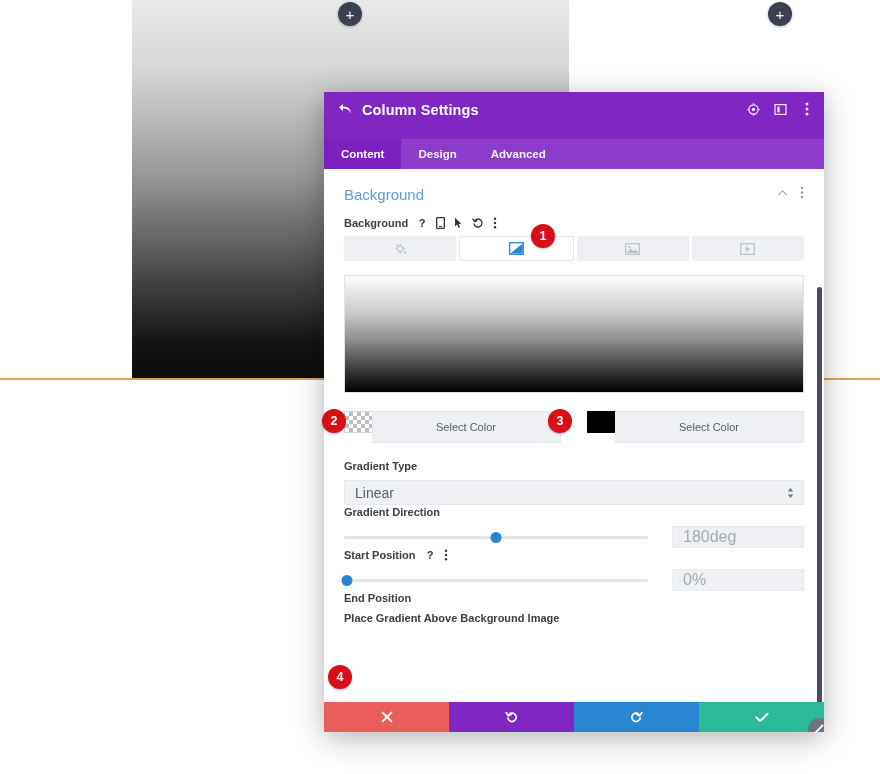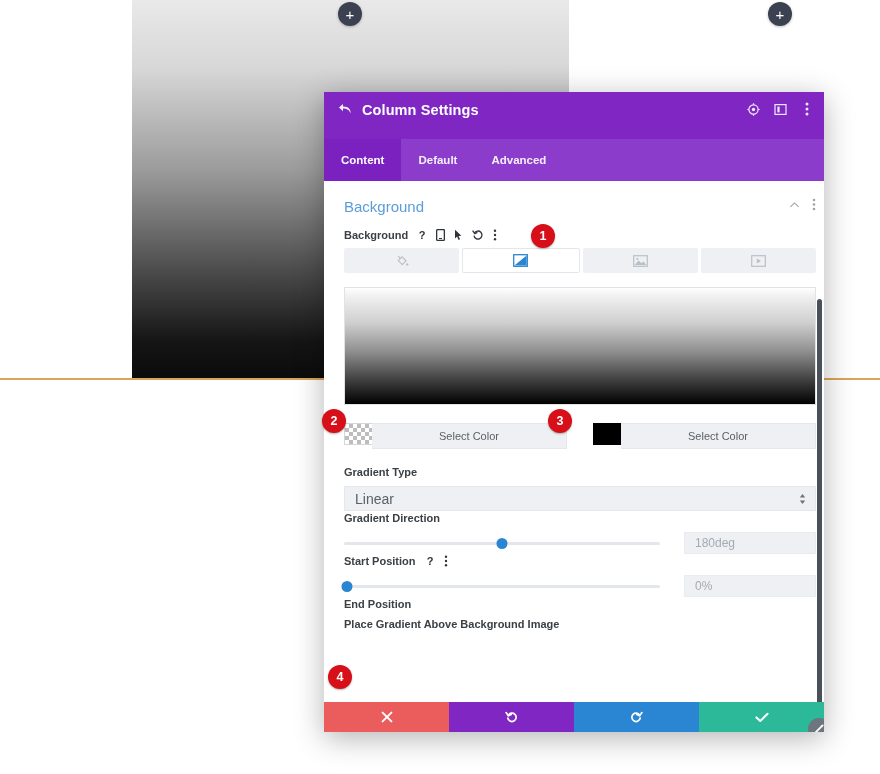--- a/index.html
+++ b/index.html
@@ -49,31 +49,31 @@
     position:relative; height:47px; flex:0 0 auto;
   }
   .mh-titlerow { display:flex; align-items:center; gap:10px; }
   .mh-back { font-size:14px; line-height:1; opacity:.95; }
   .mh-title { font-size:14.5px; font-weight:bold; letter-spacing:.1px; }
   .mh-preset { font-size:10px; margin-top:3px; margin-left:26px; opacity:.92; }
   .mh-icons { position:absolute; right:10px; top:10px; display:flex; gap:13px; align-items:center; }
   .mh-icon { width:14px; height:14px; opacity:.9; display:flex; align-items:center; justify-content:center; }
   .mh-icon svg { display:block; }
 
-  .tabbar { background:#8b3ccb; height:42px; display:flex; align-items:stretch; flex:0 0 auto; }
+  .tabbar { background:#8b3ccb; height:30px; display:flex; align-items:stretch; flex:0 0 auto; }
   .tab {
     padding:0 17px; display:flex; align-items:center;
     font-size:11.5px; font-weight:bold; color:#ffffff; opacity:.92;
   }
   .tab.active { background:#7a21c0; opacity:1; }
 
   .modal-body {
     flex:1 1 auto; position:relative; overflow:hidden; background:#fff;
   }
-  .body-inner { padding:16px 8px 0 20px; position:relative; }
+  .body-inner { padding:16px 20px 0 20px; position:relative; }
 
   .sec-head { display:flex; align-items:center; justify-content:space-between; margin-bottom:14px; }
   .sec-title { color:#5b9dd9; font-size:15px; }
   .sec-actions { display:flex; gap:12px; align-items:center; color:#9aa4ad; }
   .chev { width:11px; height:11px; }
 
   .field-label-row { display:flex; align-items:center; gap:9px; margin-bottom:7px; }
   .field-label { font-size:11px; font-weight:bold; color:#3b4045; }
   .mini-icon { color:#2f353a; display:flex; align-items:center; font-size:11px; line-height:1; }
   .mini-icon svg { display:block; }
@@ -86,21 +86,21 @@
   .bgtab.active { background:#ffffff; border:1px solid #e3e6ea; }
   .bgtab svg { display:block; }
 
   .preview {
     width:100%; height:118px; margin-bottom:18px;
     border:1px solid #dfe3e8;
     background: linear-gradient(180deg, #ffffff 0%, #f2f2f2 6%, #cfcfcf 30%, #8e8e8e 55%, #3d3d3d 80%, #0a0a0a 97%, #000 100%);
   }
 
   .colorrow { display:flex; gap:26px; margin-bottom:17px; }
-  .colorcell { flex:1; display:flex; align-items:stretch; height:26px; }
+  .colorcell { flex:1; display:flex; align-items:stretch; height:32px; }
   .swatch { width:28px; height:22px; flex:0 0 auto; border:1px solid #d3d7dc; border-right:none; }
   .swatch.transparent {
     background-image:
       linear-gradient(45deg,#bdbdbd 25%,transparent 25%,transparent 75%,#bdbdbd 75%),
       linear-gradient(45deg,#bdbdbd 25%,transparent 25%,transparent 75%,#bdbdbd 75%);
     background-size:8px 8px; background-position:0 0,4px 4px; background-color:#ffffff;
   }
   .swatch.black { background:#000000; border-color:#000; }
   .selectcolor-btn {
     flex:1; background:#eef0f3; display:flex; align-items:center; justify-content:center;
@@ -122,21 +122,21 @@
 
   .slider-row { display:flex; align-items:center; gap:24px; }
   .slider-wrap { flex:1; position:relative; height:16px; display:flex; align-items:center; }
   .track { width:100%; height:3px; background:#e3e7ec; border-radius:2px; }
   .knob {
     position:absolute; width:11px; height:11px; border-radius:50%;
     background:#2a86d2; transform:translateX(-50%);
   }
   .value-box {
     width:132px; height:22px; background:#eef0f3; border:1px solid #e9ecef;
-    display:flex; align-items:center; padding:0 10px; font-size:12px; color:#a4abb3;
+    display:flex; align-items:center; padding:0 10px; font-size:16px; color:#a4abb3;
   }
 
   .toggle-label { font-size:11px; font-weight:bold; color:#3b4045; margin-bottom:8px; }
 
   
   .scrollbar {
     position:absolute; right:2px; top:118px; width:5px; height:490px;
     background:#49505c; border-radius:3px;
   }
 
@@ -217,21 +217,21 @@
             </svg>
         </span>
       </div>
     </div>
 
     <div class="tabbar">
       <div class="tab active">
           <span>Content</span>
         </div>
       <div class="tab">
-          <span>Default</span>
+          <span>Design</span>
         </div>
       <div class="tab">
           <span>Advanced</span>
         </div>
     </div>
 
     <div class="modal-body">
       <div class="body-inner">
 
         <div class="sec-head">

